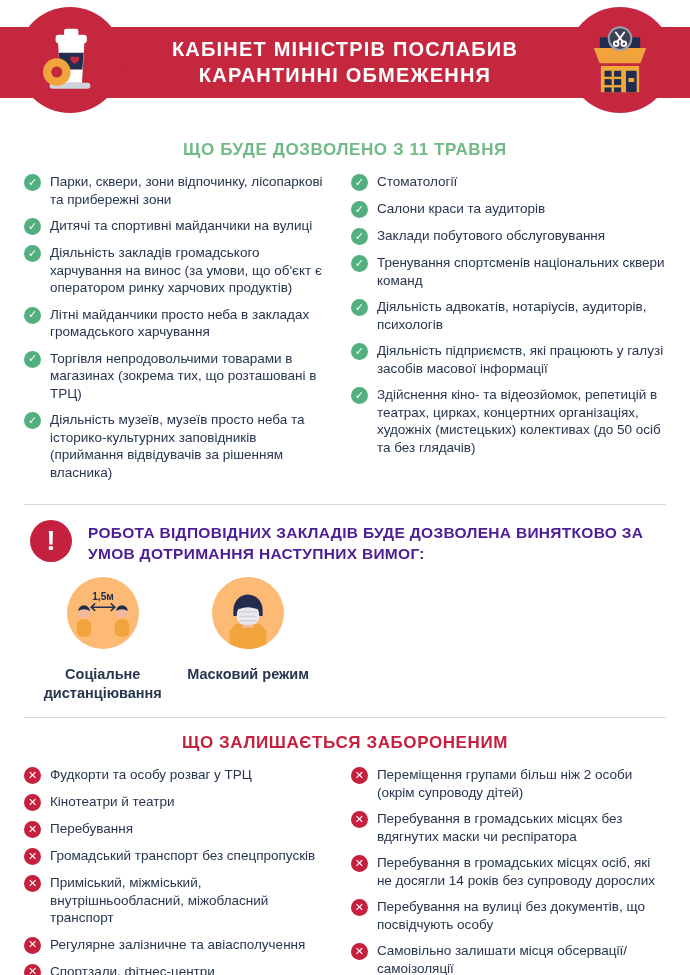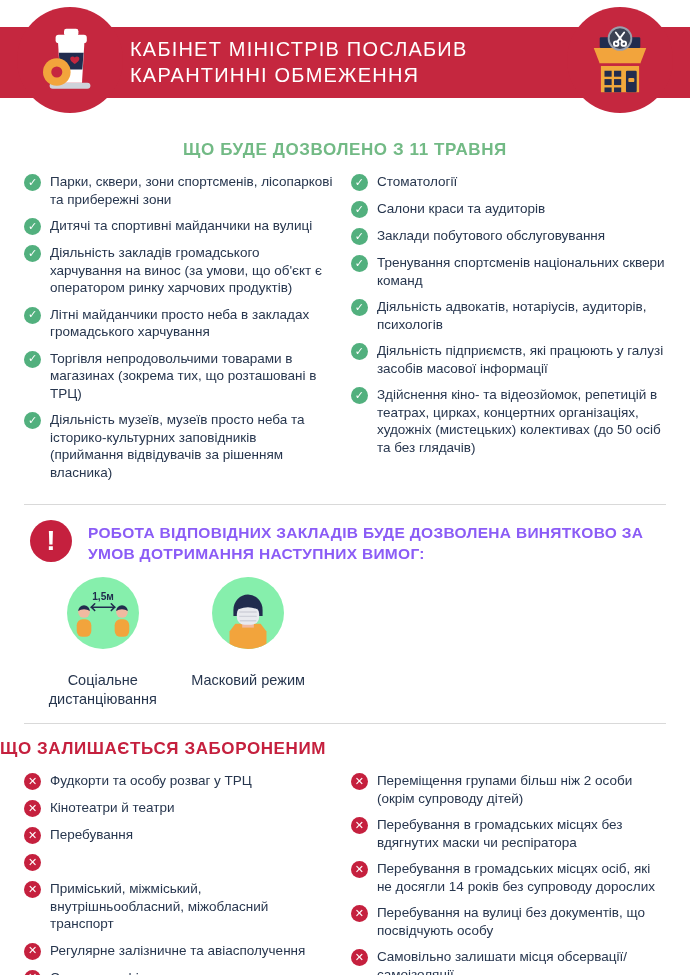--- a/index.html
+++ b/index.html
@@ -9,37 +9,37 @@
     color:#27364e; position:relative; overflow-x:hidden;
   }
   
   .header { position:relative; height:116px; }
   .banner {
     position:absolute; left:0; right:0; top:27px; height:71px;
     background:#c5273f;
   }
   .banner-title {
     position:absolute; left:130px; right:130px; top:36px;
-    color:#ffffff; font-weight:normal;
+    text-align:center; color:#ffffff; font-weight:bold;
     font-size:20px; line-height:26px; letter-spacing:1.2px;
   }
   .hcircle {
     position:absolute; top:7px; width:106px; height:106px;
     border-radius:50%; background:#c5273f;
     display:flex; align-items:center; justify-content:center;
   }
   .hcircle.left  { left:17px; }
   .hcircle.right { left:567px; }
   
   .green-heading {
     margin-top:24px; text-align:center; color:#72ba85;
     font-weight:bold; font-size:17px; letter-spacing:0.6px;
   }
   .red-heading {
-    margin-top:15px; text-align:left; color:#c5203e;
+    margin-top:15px; text-align:center; color:#c5203e;
     font-weight:bold; font-size:17px; letter-spacing:0.6px;
   }
   
   .cols { display:flex; padding:0 24px; margin-top:13px; gap:18px; }
   .col  { flex:1; }
   .col.wide { flex:1.02; }
   .item {
     display:flex; align-items:flex-start; gap:9px;
     margin-bottom:9px; font-size:13.5px; line-height:17.5px;
   }
@@ -53,33 +53,33 @@
   
   .divider { border:none; border-top:1px solid #d9d9d9; margin:14px 24px 0 24px; }
   
   .warning { display:flex; align-items:flex-start; gap:16px; padding:0 30px; margin-top:15px; }
   .warn-circle {
     flex:0 0 42px; width:42px; height:42px; border-radius:50%;
     background:#c5203e; color:#fff; font-weight:bold; font-size:28px;
     display:flex; align-items:center; justify-content:center; line-height:1;
   }
   .warn-text {
-    color:#8b5cf6; font-weight:bold; font-size:15.5px; line-height:21px;
+    color:#4c1d95; font-weight:bold; font-size:15.5px; line-height:21px;
     letter-spacing:0.3px; padding-top:2px;
   }
   
   .reqs { display:flex; padding:0 22px; margin-top:13px; }
   .req  { display:flex; flex-direction:column; align-items:center; text-align:center; }
   .req:nth-child(1){ width:25%; } .req:nth-child(2){ width:20%; }
   .req:nth-child(3){ width:24%; } .req:nth-child(4){ width:31%; }
   .req-icon {
-    width:72px; height:72px; border-radius:50%; background:#86efac;
+    width:72px; height:72px; border-radius:50%; background:#fdba74;
     display:flex; align-items:center; justify-content:center; overflow:hidden;text-align:center;
   }
-  .req-label { margin-top:22px; font-size:14.5px; line-height:19px; color:#27364e; }
+  .req-label { margin-top:16px; font-size:14.5px; line-height:19px; color:#27364e;font-weight:bold; }
 </style>
 </head>
 <body>
 
 <div class="header">
   <div class="banner"></div>
 
   <div class="hcircle left">
     <svg width="72" height="76" viewBox="0 0 60 62">
       <rect x="13" y="50" width="34" height="5" rx="2.5" fill="#cfd3da"></rect>
@@ -123,21 +123,21 @@
   </div>
 </div>
 
 <div class="green-heading">ЩО БУДЕ ДОЗВОЛЕНО З 11 ТРАВНЯ</div>
 
 <div class="cols">
   <div class="col">
 
       <div class="item">
         <span class="badge ok">✓</span>
-        <span>Парки, сквери, зони спортсменів, лісопаркові та прибережні зони</span>
+        <span>Парки, сквери, зони відпочинку, лісопаркові та прибережні зони</span>
       </div>
 
       <div class="item">
         <span class="badge ok">✓</span>
         <span>Дитячі та спортивні майданчики на вулиці</span>
       </div>
 
       <div class="item">
         <span class="badge ok">✓</span>
         <span>Діяльність закладів громадського харчування на винос (за умови, що об'єкт є оператором ринку харчових продуктів)</span>
@@ -266,20 +266,21 @@
         <span>Кінотеатри й театри</span>
       </div>
 
       <div class="item">
         <span class="badge no">✕</span>
         <span>Перебування</span>
       </div>
 
       <div class="item">
         <span class="badge no">✕</span>
+        <span>Громадський транспорт без спецпропусків</span>
       </div>
 
       <div class="item">
         <span class="badge no">✕</span>
         <span>Приміський, міжміський, внутрішньообласний, міжобласний транспорт</span>
       </div>
 
       <div class="item">
         <span class="badge no">✕</span>
         <span>Регулярне залізничне та авіасполучення</span>

